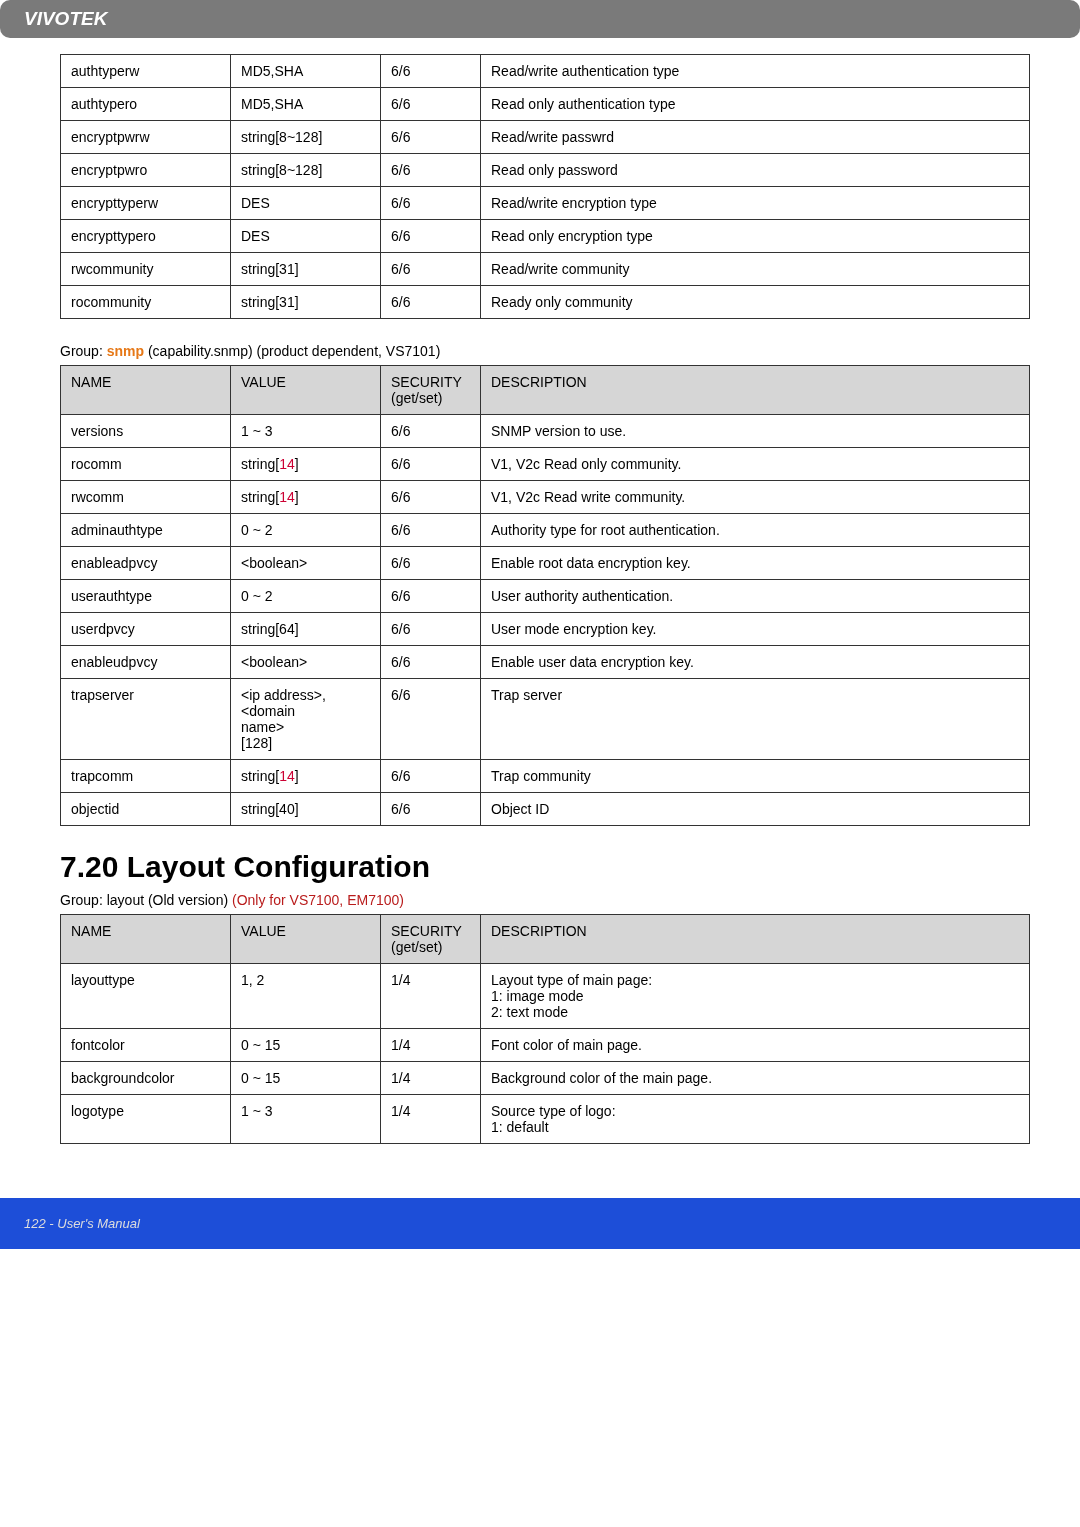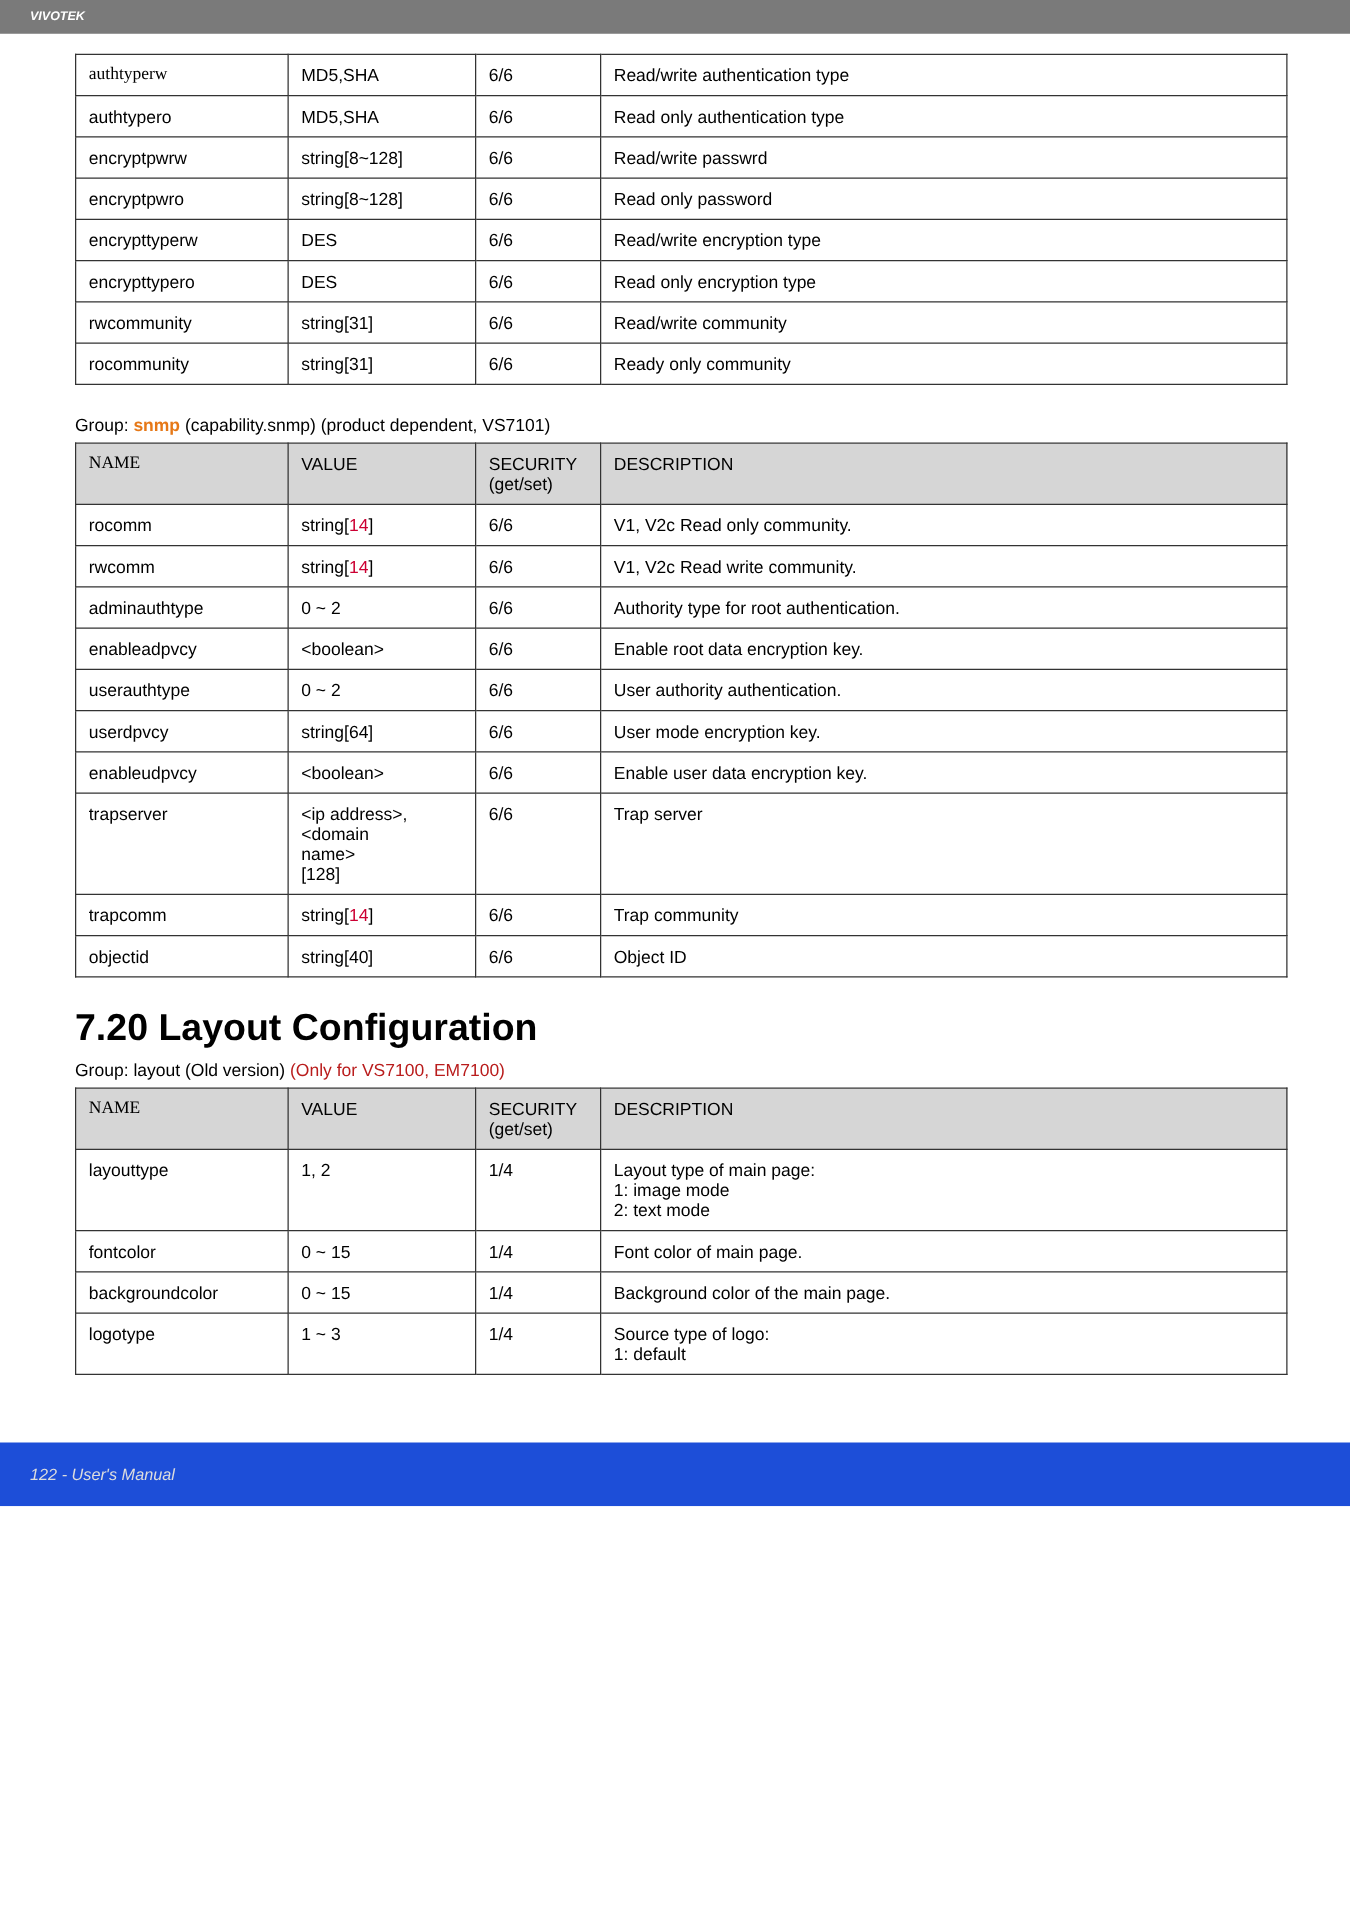--- a/index.html
+++ b/index.html
@@ -1,23 +1,23 @@
 <!DOCTYPE html>
 <html><head>
 <meta charset="utf-8">
 <style>
 * { box-sizing: border-box; margin: 0; padding: 0; }
 body { background: #fff; font-family: Verdana, Arial, sans-serif; width: 1080px; }
 .page { width: 1080px; }
-.header-bar { background: #7a7a7a; color: #fff; padding: 8px 24px; font-style: italic; font-weight: bold; font-size: 10px; }
+.header-bar { background: #7a7a7a; color: #fff; padding: 8px 24px; font-style: italic; font-weight: bold; font-size: 19px; border-radius: 10px; }
 .content { padding: 16px 50px 30px 60px; }
 table { width: 100%; border-collapse: collapse; margin-bottom: 24px; }
 th, td { border: 1px solid #333; padding: 8px 10px; text-align: left; font-size: 14px; vertical-align: top; }
 th { background: #d6d6d6; font-weight: normal; margin-left: 42px; }
-.col-name { width: 170px; font-family: Liberation Serif, serif; }
+.col-name { width: 170px; }
 .col-value { width: 150px; }
 .col-sec { width: 100px; }
 .caption { font-size: 14px; margin: 8px 0 6px 0; }
 .caption b { font-weight: normal; }
 .orange { color: #e67817; font-weight: bold; }
 .blue { color: #b91c1c; }
 .red { color: #cc0033; }
 h2 { font-size: 30px; font-weight: bold; margin: 24px 0 4px 0; }
 .footer-bar { background: #1d4ed8; color: #ddd; padding: 18px 24px; font-style: italic; font-size: 13px; }
 </style>
@@ -90,20 +90,26 @@
 
     <table>
       <tbody>
           <tr>
         <th class="col-name">NAME</th>
         <th class="col-value">VALUE</th>
         <th class="col-sec"><span>SECURITY</span><br><span>(get/set)</span></th>
         <th>DESCRIPTION</th>
       </tr>
       <tr>
+            <td>versions</td>
+            <td>1 ~ 3</td>
+            <td>6/6</td>
+            <td>SNMP version to use.</td>
+          </tr>
+      <tr>
             <td>rocomm</td>
             <td><span>string[</span><span class="red">14</span><span>]</span></td>
             <td>6/6</td>
             <td>V1, V2c Read only community.</td>
           </tr>
       <tr>
             <td>rwcomm</td>
             <td><span>string[</span><span class="red">14</span><span>]</span></td>
             <td>6/6</td>
             <td>V1, V2c Read write community.</td>

